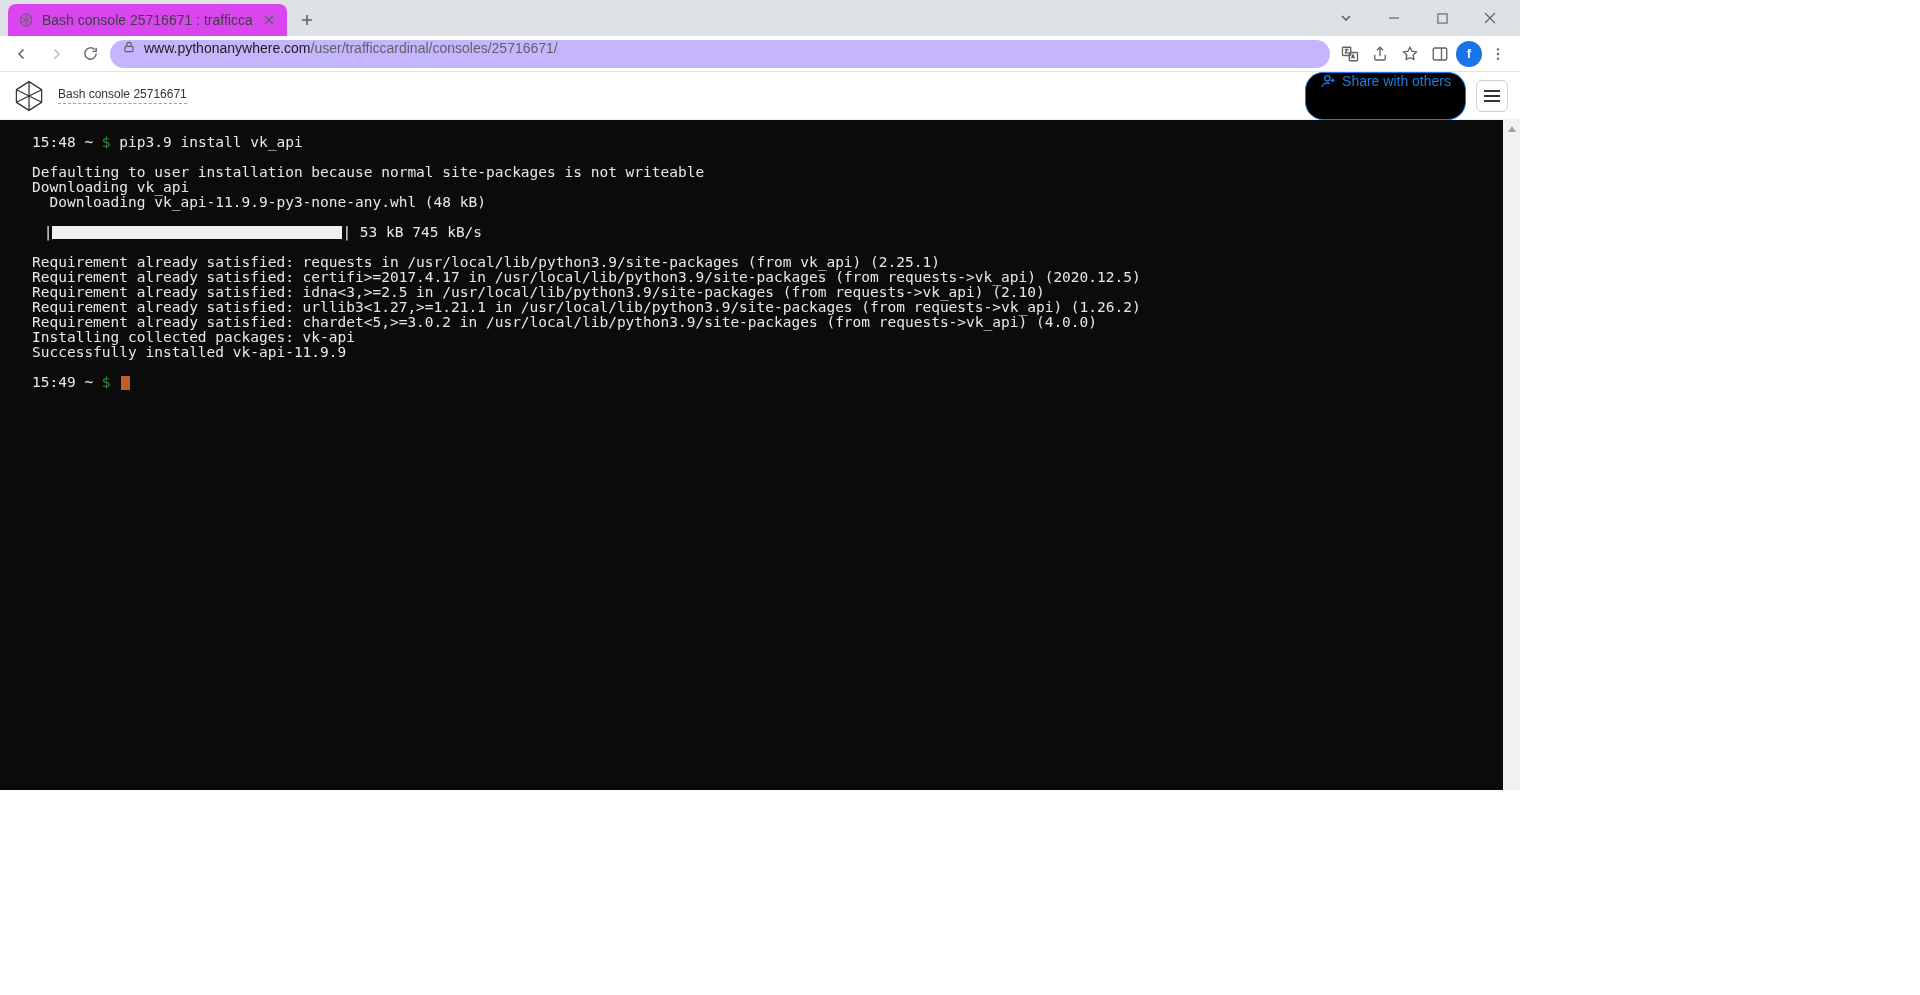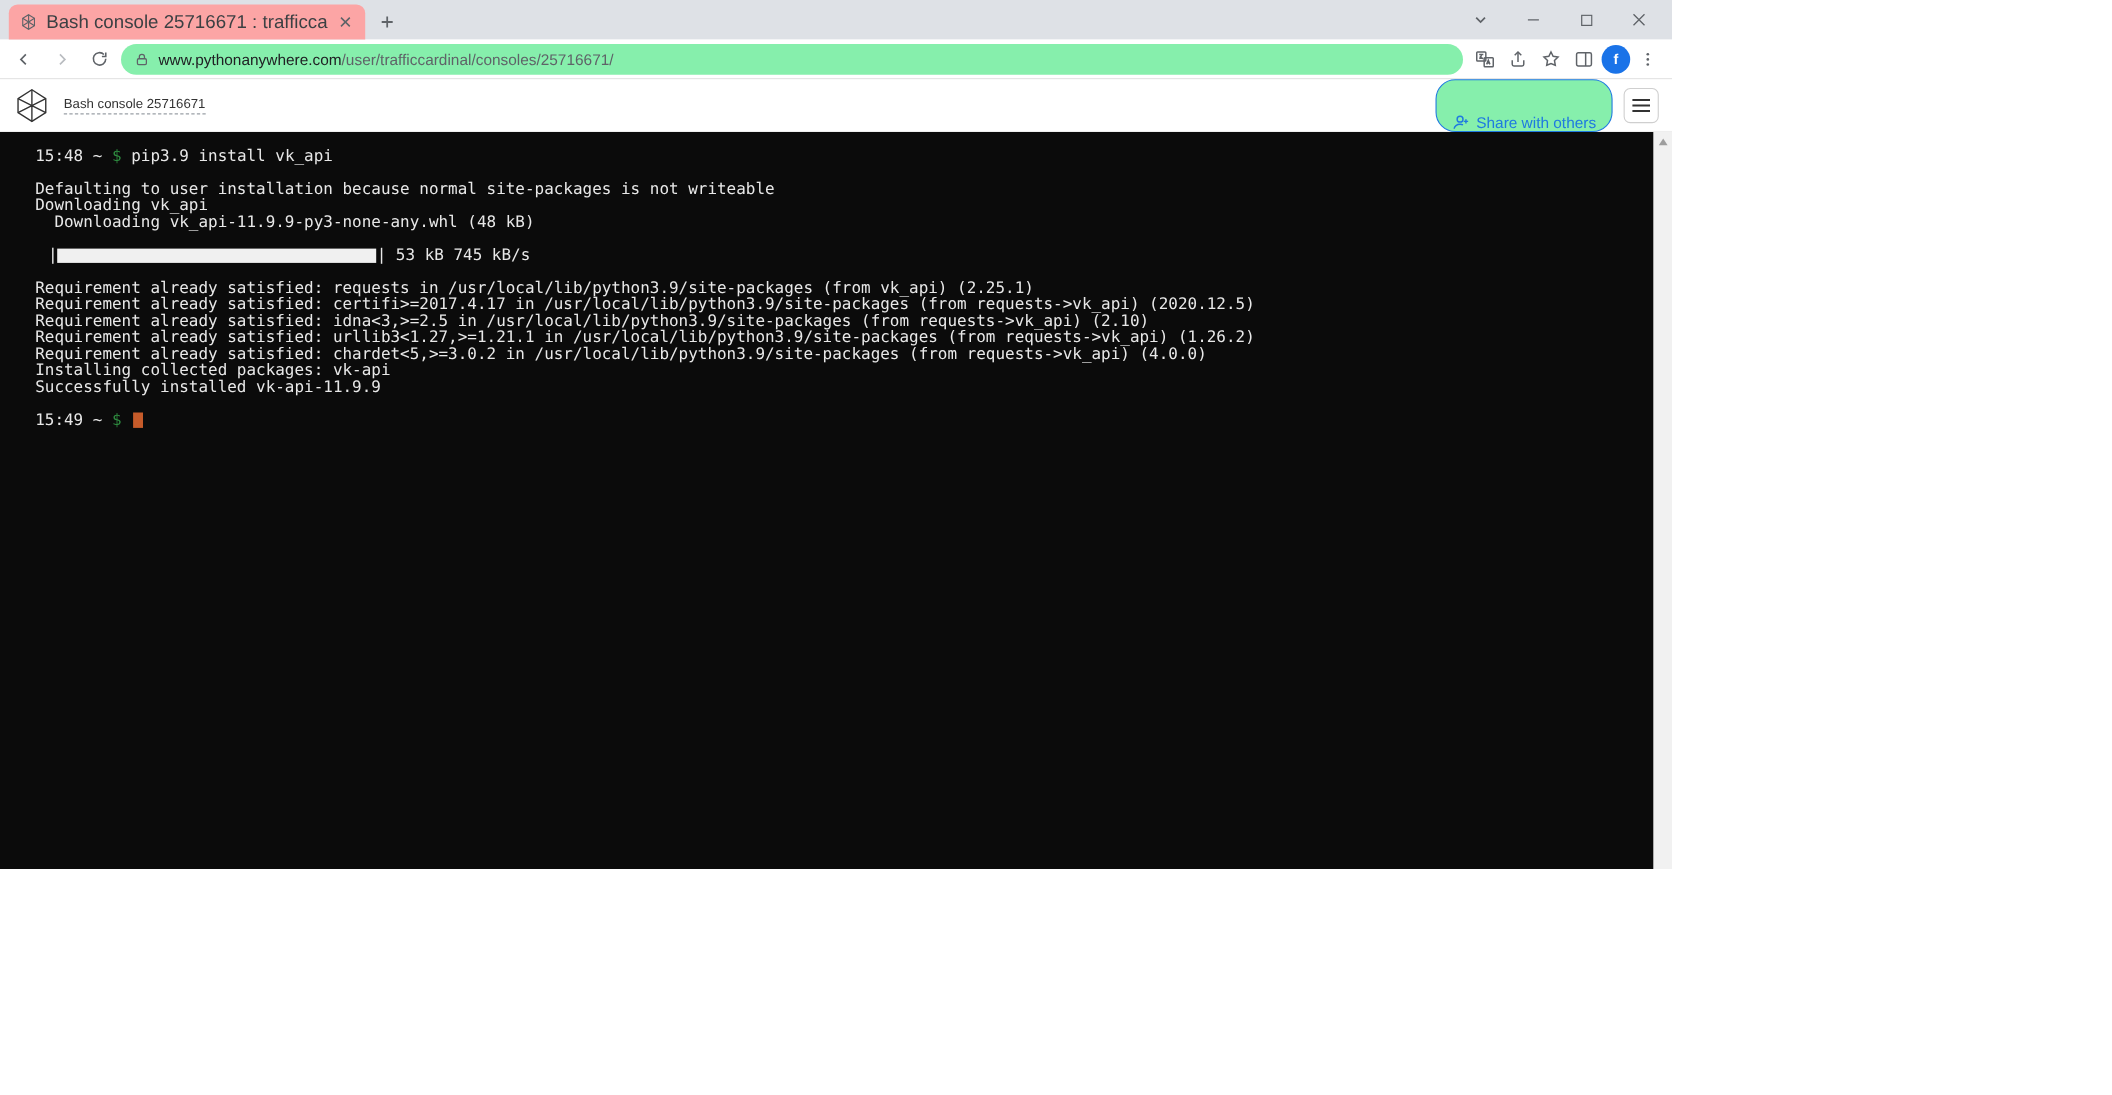--- a/index.html
+++ b/index.html
@@ -1,43 +1,43 @@
 <!DOCTYPE html>
 <html><head>
 <meta charset="utf-8">
 <style>
   * { box-sizing: border-box; margin: 0; padding: 0; }
   body { font-family: "Segoe UI", Arial, sans-serif; font-size: 13px; color: #333; background:#fff; width:1520px; height:995px; overflow:hidden; }
 
   
   .titlebar { height: 36px; background:#dee1e6; display:flex; align-items:flex-end; padding:0 8px; }
-  .tab { background:#fca5a5; border-top-left-radius:8px; border-top-right-radius:8px; height:32px; min-width:230px; display:flex; align-items:center; padding:4px 10px; gap:8px; font-size:17px; color:#3c4043; }
+  .tab { background:#d946ef; border-top-left-radius:8px; border-top-right-radius:8px; height:32px; min-width:230px; display:flex; align-items:center; padding:4px 10px; gap:8px; font-size:14px; color:#3c4043; }
   .tab .favicon { width:16px; height:16px; display:flex; align-items:center; justify-content:center; }
   .tab .title { flex:1; white-space:nowrap; overflow:hidden; text-overflow:ellipsis; }
   .tab .close { width:16px; height:16px; display:flex; align-items:center; justify-content:center; color:#5f6368; border-radius:50%; }
   .newtab { width:28px; height:28px; display:flex; align-items:center; justify-content:center; color:#5f6368; margin-left:6px; margin-bottom:2px; border-radius:50%; }
   .win-controls { margin-left:auto; display:flex; align-items:center; gap:4px; height:36px; }
   .win-controls .wc { width:44px; height:30px; display:flex; align-items:center; justify-content:center; color:#5f6368; }
 
   .toolbar { height:36px; background:#fff; border-bottom:1px solid #e3e3e3; display:flex; align-items:center; padding:0 8px; gap:6px; }
   .tbtn { width:28px; height:28px; display:flex; align-items:center; justify-content:center; color:#5f6368; border-radius:50%; }
   .tbtn.disabled { color:#b9bcc0; }
-  .omnibox { flex:1; height:28px; background:#86efac; border-radius:14px; display:flex; align-items:center; padding:0 12px; gap:8px; color:#202124; font-size:14px; }
+  .omnibox { flex:1; height:28px; background:#c4b5fd; border-radius:14px; display:flex; align-items:flex-start; padding:0 12px; gap:8px; color:#202124; font-size:14px; }
   .omnibox .lock { color:#5f6368; display:flex; }
   .omnibox .url .host { color:#202124; }
   .omnibox .url .path { color:#5f6368; }
   .right-icons { display:flex; align-items:center; gap:2px; }
   .avatar { width:26px; height:26px; border-radius:50%; background:#1a73e8; color:#fff; display:flex; align-items:center; justify-content:center; font-size:13px; font-weight:600; }
 
   
   .page-header { height:48px; display:flex; align-items:center; padding:6px 12px 6px 10px; gap:10px; border-bottom:1px solid #eee; }
   .logo { width:38px; height:38px; display:flex; align-items:center; justify-content:center; }
   .page-title { font-size:12px; color:#333; border-bottom:1px dashed #9aa0a6; padding-bottom:2px; }
   .header-right { margin-left:auto; display:flex; align-items:center; gap:10px; }
-  .share-btn { border:1px solid #1f7ae0; color:#1f7ae0; background:#86efac; border-radius:18px; height:48px; padding:0 14px; display:flex; align-items:flex-end; gap:6px; font-size:14px; }
+  .share-btn { border:1px solid #1f7ae0; color:#1f7ae0; background:#000000; border-radius:18px; height:48px; padding:0 14px; display:flex; align-items:flex-start; gap:6px; font-size:14px; }
   .hamburger { width:32px; height:32px; border:1px solid #cfcfcf; border-radius:6px; display:flex; align-items:center; justify-content:center; }
 
   
   .terminal-wrap { position:relative; }
   .terminal { background:#0b0b0b; color:#e8e8e8; font-family:"Consolas","Menlo","DejaVu Sans Mono",monospace; font-size:14.5px; line-height:15px; padding:0; height:670px; overflow:hidden; white-space:pre; }
   .terminal .line { white-space:pre;padding-left:32px; }
   .terminal .time { color:#e8e8e8; }
   .terminal .tilde { color:#e8e8e8; }
   .terminal .dollar { color:#2e8b3f; }
   .terminal .cmd { color:#e8e8e8; }

